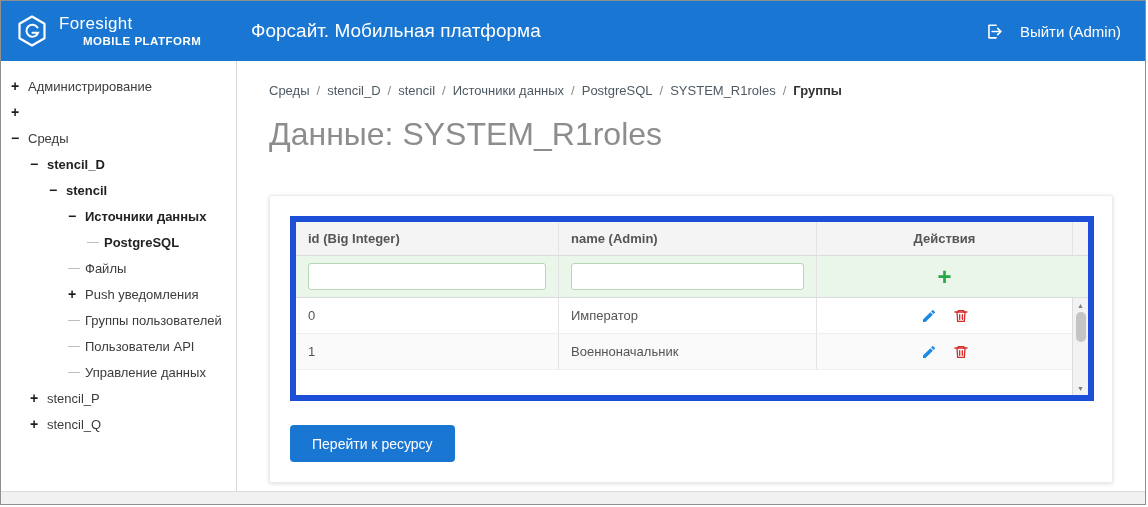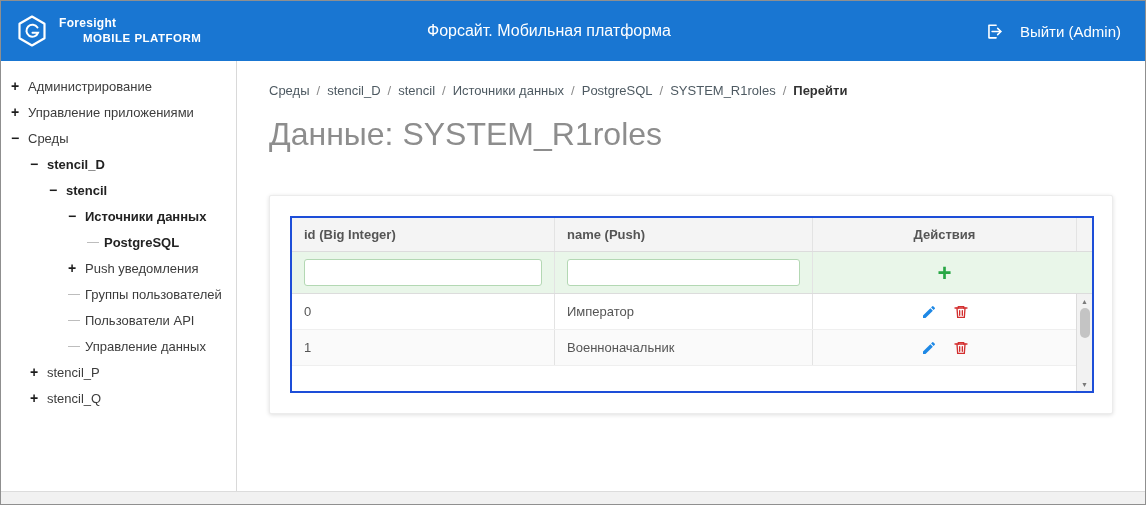--- a/index.html
+++ b/index.html
@@ -4,23 +4,23 @@
 <style>
   * { box-sizing: border-box; }
   html,body { margin:0; padding:0; background:#fff; }
   body { width:1148px; height:507px; font-family:"Liberation Sans", sans-serif; }
   .app { width:1146px; height:505px; border:1px solid #8f8f8f; display:flex; flex-direction:column; overflow:hidden; background:#fff; }
 
   
   .topbar { flex:0 0 60px; background:var(--header_bg,#1976d2); color:#fff; display:flex; align-items:center; padding:0 24px 0 14px; }
   .logo { flex:0 0 236px; display:flex; align-items:center; gap:10px; cursor:pointer; }
   .logo-text { display:flex; flex-direction:column; line-height:1.25; }
-  .logo-title { font-size:12px; letter-spacing:.3px;font-weight:bold; }
+  .logo-title { font-size:17px; letter-spacing:.3px; }
   .logo-subtitle { font-size:11.5px; font-weight:700; letter-spacing:.5px;padding-left:24px; }
-  .topbar-title { flex:0 0 420px; text-align:right; font-size:16px; }
+  .topbar-title { flex:0 0 420px; text-align:left; font-size:19px; }
   .topbar-spacer { flex:1; }
   .logout { display:flex; align-items:center; gap:16px; font-size:15px; cursor:pointer; white-space:nowrap; }
 
   
   .content-row { flex:1; display:flex; min-height:0; }
   .sidebar { flex:0 0 236px; background:#fff; border-right:1px solid #d9d9d9; padding-top:12px; overflow:hidden; }
   .main { flex:1; background:#fff; padding:22px 36px 0 32px; overflow:hidden; }
 
   
   .tree-item { display:flex; align-items:center; height:26px; font-size:13px; color:#3c3c3c; cursor:pointer; white-space:nowrap; }
@@ -31,21 +31,21 @@
 
   
   .breadcrumb { display:flex; align-items:center; gap:7px; font-size:13px; }
   .breadcrumb a { color:#4e5a62; text-decoration:none; cursor:pointer; }
   .bc-sep { color:#8a8a8a; }
   .bc-current { color:#333; font-weight:700; }
   .page-title { margin:18px 0 0 0; font-size:32px; font-weight:400; color:#8d8d8d; }
 
   
   .card { margin-top:42px; width:844px; background:#fff; border:1px solid #ececec; border-radius:2px; box-shadow:0 1px 4px rgba(0,0,0,.13); padding:20px; }
-  .tbl { width:804px; border:2px solid #1d4ed8; }
+  .tbl { width:804px; border:6px solid #1d4ed8; }
   .tr { display:flex; }
   .td { padding:0 12px; display:flex; align-items:center; font-size:13px; color:#555; overflow:hidden; }
   .c1 { width:262px; flex:0 0 262px; }
   .c2 { width:258px; flex:0 0 258px; border-left:1px solid #e3e3e3; }
   .c3 { flex:1; border-left:1px solid #e3e3e3; justify-content:center; }
   .sbsp { flex:0 0 16px; border-left:1px solid #e3e3e3; }
   .head { height:34px; background:#f4f4f4; border-bottom:1px solid #dcdcdc; }
   .head .td { font-weight:700; color:#555; }
   .filter { height:42px; background:var(--filter_bg,#e9f6e9); border-bottom:1px solid #dcdcdc; }
   .filter input { width:100%; height:27px; border:1px solid #b3d8b3; border-radius:3px; background:#fff; padding:0 7px; font-size:13px; outline:none; font-family:inherit; }
@@ -101,41 +101,44 @@
 
   <div class="content-row">
 
     <nav class="sidebar">
       <div class="tree-item lvl0">
         <span class="toggle">+</span>
         <span class="tlabel">Администрирование</span>
       </div>
       <div class="tree-item lvl0">
         <span class="toggle">+</span>
-        <span class="tlabel">Управление приложениями</span>
       </div>
       <div class="tree-item lvl0">
         <span class="toggle">−</span>
         <span class="tlabel">Среды</span>
       </div>
       <div class="tree-item lvl1 bold">
         <span class="toggle">−</span>
         <span class="tlabel">stencil_D</span>
       </div>
       <div class="tree-item lvl2 bold">
         <span class="toggle">−</span>
         <span class="tlabel">stencil</span>
       </div>
       <div class="tree-item lvl3 bold">
         <span class="toggle">−</span>
         <span class="tlabel">Источники данных</span>
       </div>
       <div class="tree-item lvl4 bold">
         <span class="connector"></span>
         <span class="tlabel">PostgreSQL</span>
+      </div>
+      <div class="tree-item lvl3">
+        <span class="connector"></span>
+        <span class="tlabel">Файлы</span>
       </div>
       <div class="tree-item lvl3">
         <span class="toggle">+</span>
         <span class="tlabel">Push уведомления</span>
       </div>
       <div class="tree-item lvl3">
         <span class="connector"></span>
         <span class="tlabel">Группы пользователей</span>
       </div>
       <div class="tree-item lvl3">
@@ -164,31 +167,31 @@
         <a>stencil_D</a>
         <span class="bc-sep">/</span>
         <a>stencil</a>
         <span class="bc-sep">/</span>
         <a>Источники данных</a>
         <span class="bc-sep">/</span>
         <a>PostgreSQL</a>
         <span class="bc-sep">/</span>
         <a>SYSTEM_R1roles</a>
         <span class="bc-sep">/</span>
-        <span class="bc-current">Перейти</span>
+        <span class="bc-current">Группы</span>
       </div>
 
       <h1 class="page-title">Данные: SYSTEM_R1roles</h1>
 
       <section class="card">
         <div class="tbl">
 
           <div class="tr head">
             <div class="td c1">id (Big Integer)</div>
-            <div class="td c2">name (Push)</div>
+            <div class="td c2">name (Admin)</div>
             <div class="td c3">Действия</div>
             <div class="sbsp"></div>
           </div>
 
           <div class="tr filter">
             <div class="td c1">
               <input type="text" value="" style="">
             </div>
             <div class="td c2">
               <input type="text" value="" style="">
@@ -248,19 +251,20 @@
             <div class="vscroll">
               <div class="vs-arrow">▲</div>
               <div class="vs-thumb"></div>
               <div class="vs-space"></div>
               <div class="vs-arrow">▼</div>
             </div>
           </div>
 
         </div>
 
+        <button class="goto-btn">Перейти к ресурсу</button>
       </section>
 
     </main>
   </div>
 
   <div class="hscroll"></div>
 </div>
 
 </body></html>

